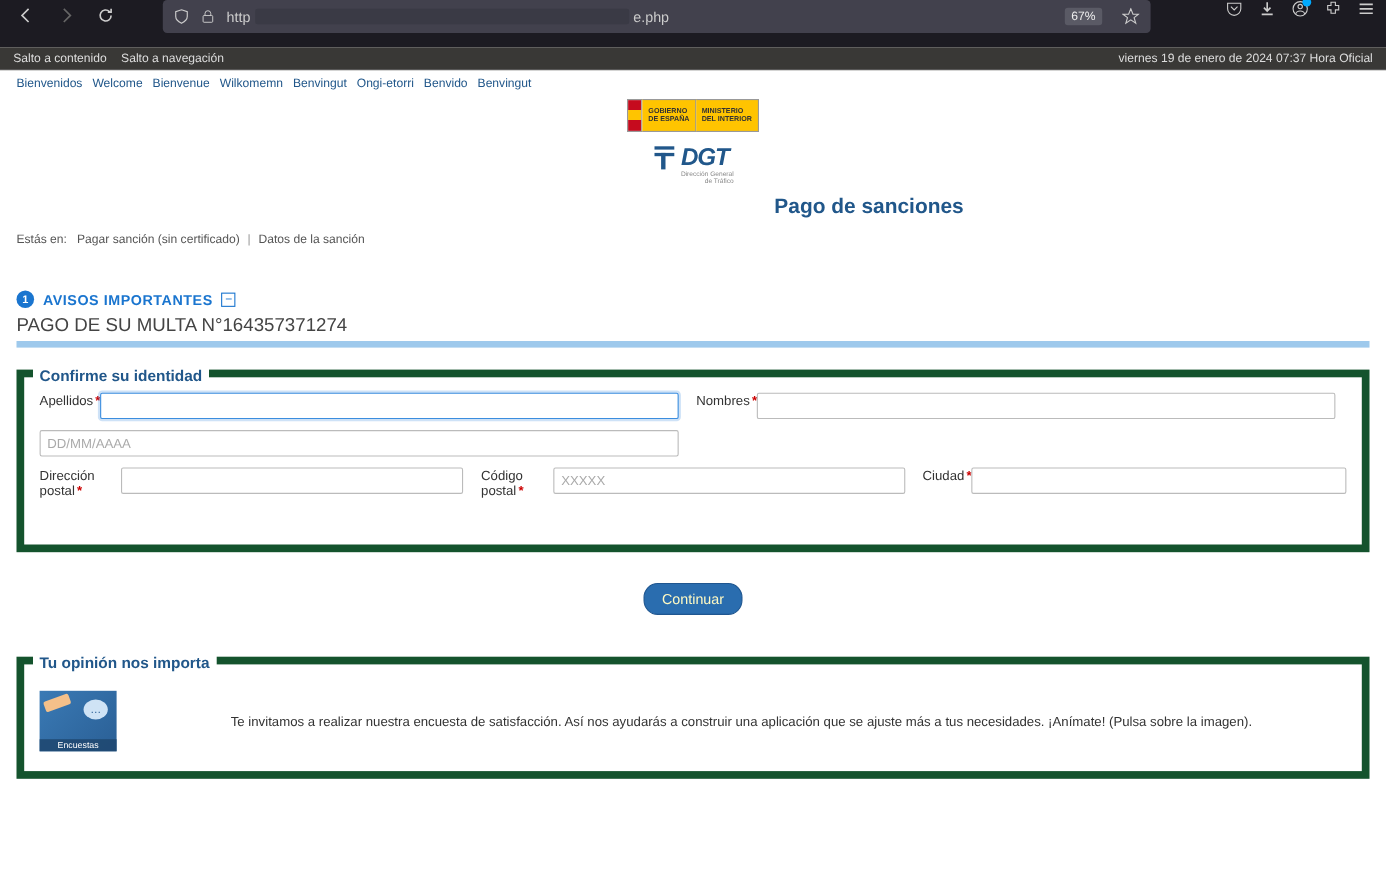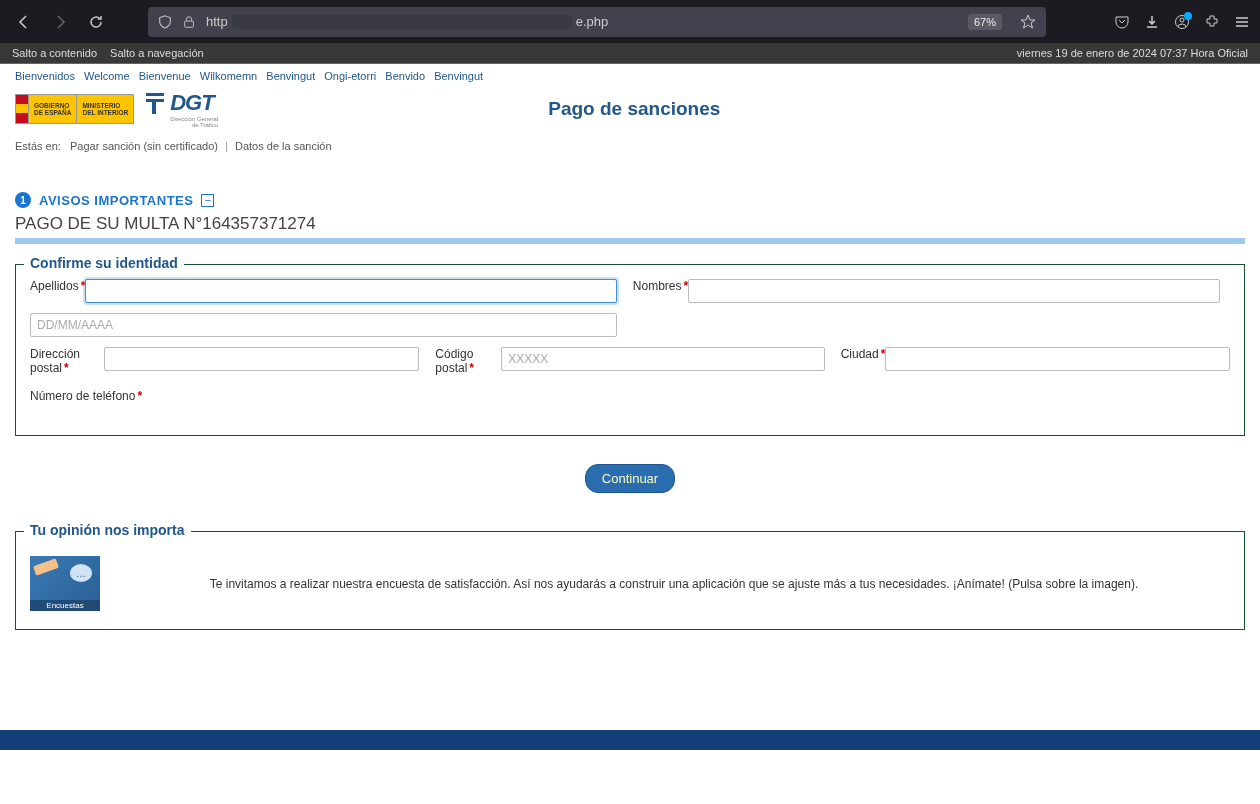--- a/index.html
+++ b/index.html
@@ -1,40 +1,40 @@
 <!DOCTYPE html>
 <html><head>
 <meta charset="utf-8">
 <style>
 * { box-sizing: border-box; margin: 0; padding: 0; }
 body { font-family: Arial, Helvetica, sans-serif; font-size: 12px; background: #fff; }
 
 
-.browser-chrome { background: #1c1b22; height: 43px; display: flex; align-items: center; padding: 0 10px; gap: 8px; }
+.browser-chrome { background: #1c1b22; height: 43px; display: flex; align-items: flex-start; padding: 0 10px; gap: 8px; }
 .nav-btn { width: 28px; height: 28px; display: flex; align-items: center; justify-content: center; color: #ccc; cursor: pointer; border-radius: 4px; }
 .nav-btn.disabled { color: #666; }
 .url-bar { flex: 1; background: #42414d; height: 30px; border-radius: 4px; display: flex; align-items: center; padding: 0 10px; margin: 0 60px 0 30px; gap: 10px; }
 .url-icon { color: #ccc; font-size: 14px; }
 .url-text { color: #ccc; font-size: 13px; flex: 1; display: flex; align-items: center; }
 .url-blur { background: #3a3a45; display: inline-block; width: 340px; height: 14px; border-radius: 2px; margin: 0 4px; }
 .zoom-badge { background: #5a5a65; color: #eee; padding: 2px 6px; border-radius: 3px; font-size: 11px; margin-right: 8px; }
 .toolbar-icons { display: flex; gap: 14px; align-items: center; color: #ccc; }
 .toolbar-icon { position: relative; }
 .badge-dot { position: absolute; top: -2px; right: -2px; width: 8px; height: 8px; background: #0af; border-radius: 50%; }
 
 
 .util-bar { background: #393836; color: #ddd; font-size: 11px; padding: 4px 12px; display: flex; justify-content: space-between; border-bottom: 1px solid #666; }
 .util-bar a { color: #ddd; text-decoration: none; margin-right: 10px; }
 
 
 .page { background: #fff; padding: 0 15px; }
 .lang-row { padding: 6px 0; font-size: 11px; }
 .lang-row a { color: #21578a; text-decoration: none; margin-right: 6px; }
 
-.header-row { display: flex; align-items: center; gap: 10px; padding: 2px 0 8px; }
+.header-row { display: flex; align-items: center; gap: 10px; padding: 2px 0 8px; flex-direction: column; }
 .gov-badge { display: flex; align-items: center; height: 30px; }
 .gov-flag { width: 14px; height: 30px; background: linear-gradient(to bottom, #c60b1e 33%, #ffc400 33% 66%, #c60b1e 66%); border: 1px solid #999; }
 .gov-text { background: #ffc400; color: #333; font-size: 6.5px; font-weight: bold; padding: 3px 5px; height: 30px; display: flex; flex-direction: column; justify-content: center; line-height: 1.1; border: 1px solid #999; border-left: 0; }
 .dgt-logo { display: flex; align-items: flex-start; gap: 4px; }
 .dgt-mark { color: #21578a; font-size: 20px; }
 .dgt-txt { display: flex; flex-direction: column; }
 .dgt-main { color: #21578a; font-weight: bold; font-style: italic; font-size: 22px; letter-spacing: -1px; }
 .dgt-sub { color: #888; font-size: 6px; line-height: 1; text-align: right; }
 .page-title { color: #21578a; font-size: 19px; font-weight: 600; margin-left: 320px; }
 
@@ -44,21 +44,21 @@
 
 .avisos-row { display: flex; align-items: center; gap: 8px; padding-top: 30px; }
 .circle-1 { width: 16px; height: 16px; border-radius: 50%; background: #1a75cf; color: #fff; font-size: 10px; font-weight: bold; display: flex; align-items: center; justify-content: center; }
 .avisos-text { color: #1a75cf; font-size: 13px; font-weight: 600; letter-spacing: 0.5px; }
 .collapse-icon { width: 13px; height: 13px; border: 1px solid #1a75cf; color: #1a75cf; display: flex; align-items: center; justify-content: center; font-size: 11px; line-height: 1; }
 
 .multa-title { font-size: 17px; color: #444; padding: 6px 0 4px; }
 .blue-bar { height: 6px; background: #9ec9ec; margin-bottom: 20px; }
 
 
-.box { border: 1px solid #14532d; padding: 14px 14px 18px; margin-bottom: 20px; position: relative; }
+.box { border: 7px solid #14532d; padding: 14px 14px 18px; margin-bottom: 20px; position: relative; }
 .box-legend { color: #21578a; font-size: 14px; font-weight: 600; background: #fff; padding: 0 6px; position: absolute; top: -10px; left: 8px; }
 
 .form-row { display: flex; gap: 16px; margin-bottom: 10px; }
 .form-col { flex: 1; display: flex; flex-direction: row; }
 .form-label { font-size: 12px; color: #333; margin-bottom: 4px; }
 .req { color: #c00; font-weight: bold; margin-left: 2px; }
 .form-input { height: 24px; border: 1px solid #bbb; border-radius: 2px; padding: 2px 6px; font-size: 12px; width: 100%; }
 .form-input.focused { border: 1px solid #3b8dde; box-shadow: 0 0 0 2px rgba(59,141,222,0.25); }
 .form-input::placeholder { color: #aaa; }
 
@@ -251,21 +251,20 @@
         <input class="form-input" placeholder="XXXXX" style="">
       </div>
       <div class="form-col third">
         <label class="form-label"><span>Ciudad</span><span class="req">*</span></label>
         <input class="form-input" style="">
       </div>
     </div>
 
     <div class="form-row">
       <div class="form-col half">
-        <label class="form-label"><span>Número de teléfono</span><span class="req">*</span></label>
       </div>
     </div>
   </div>
 
   <div class="btn-row">
     <button class="btn-primary">Continuar</button>
   </div>
 
   <div class="box" style="margin-top:30px;">
     <div class="box-legend">Tu opinión nos importa</div>

